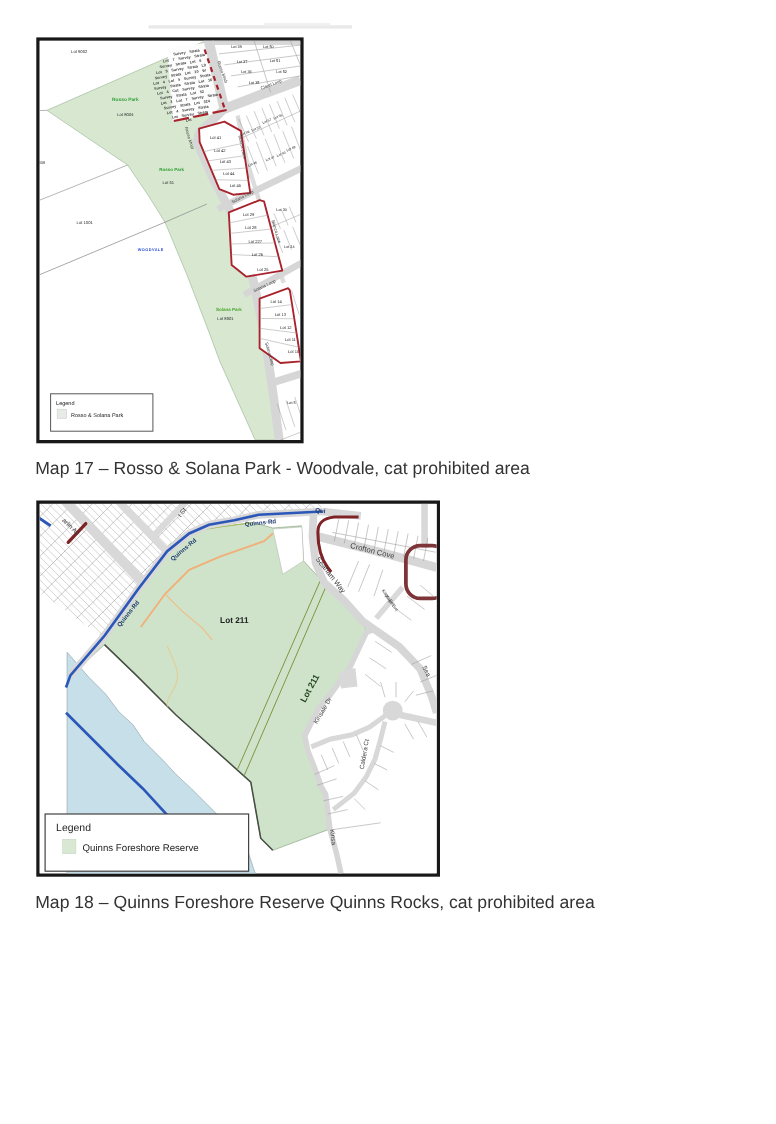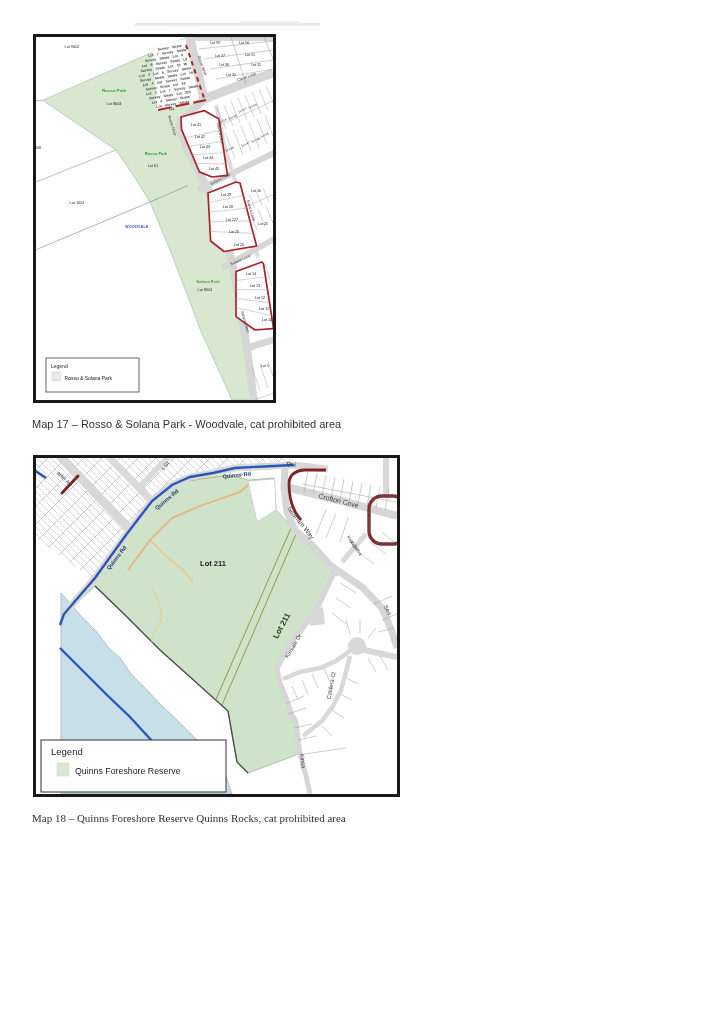--- a/index.html
+++ b/index.html
@@ -1,19 +1,19 @@
 <!DOCTYPE html>
 <html><head>
 <meta charset="utf-8">
 <style>
   html,body{margin:0;padding:0;background:#ffffff;}
   .page{position:relative;width:705px;height:1022px;background:#ffffff;overflow:hidden;
         font-family:"Liberation Sans", sans-serif;}
   .mapframe{position:absolute;border:3px solid #181818;background:#ffffff;box-sizing:border-box;}
-  .cap{position:absolute;font-size:11px;color:#333333;}
+  .cap{position:absolute;font-size:16px;color:#333333;}
   svg{display:block;}
   text{font-family:"Liberation Sans", sans-serif;}
 </style>
 </head>
 <body>
 <div class="page">
 
 <div style="position:absolute;left:135px;top:23px;width:185px;height:2.5px;background:#e9e9e9;"></div>
 <div style="position:absolute;left:240px;top:21px;width:60px;height:2px;background:#f0f0f0;"></div>
 
@@ -458,15 +458,15 @@
 
   <g>
     <rect x="5" y="282" width="185" height="52" fill="#ffffff" stroke="#444" stroke-width="1.1"></rect>
     <text x="15" y="297" font-size="9.5" fill="#222">Legend</text>
     <rect x="21" y="305" width="12" height="13" fill="#d8e8d3" stroke="#c2d4bc" stroke-width="0.5"></rect>
     <text x="39" y="315.5" font-size="8.8" fill="#222">Quinns Foreshore Reserve</text>
   </g>
 </svg>
 </div>
 
-<div class="cap" style="left:32px;top:811.5px;font-family:Liberation Serif, serif;">Map 18 – Quinns Foreshore Reserve Quinns Rocks, cat prohibited area</div>
+<div class="cap" style="left:32px;top:811.5px;">Map 18 – Quinns Foreshore Reserve Quinns Rocks, cat prohibited area</div>
 
 </div>
 
 </body></html>

